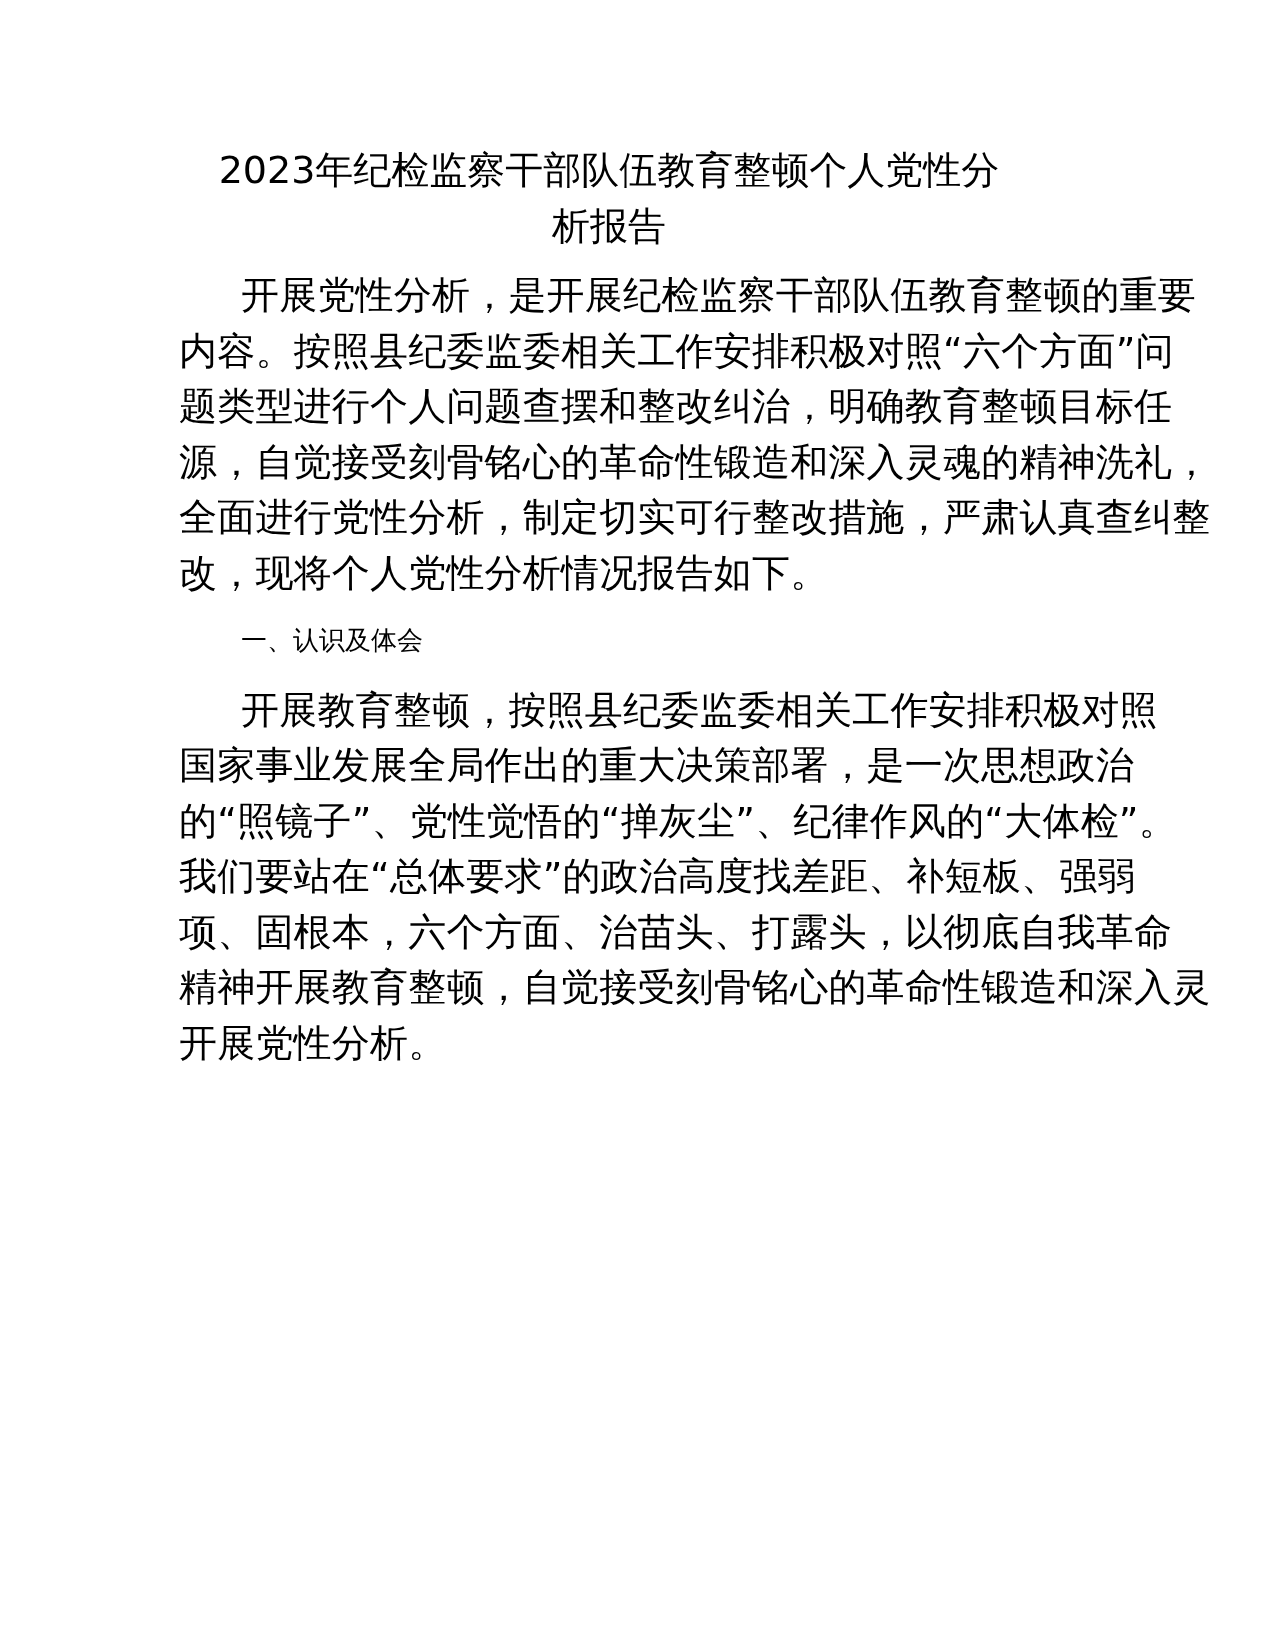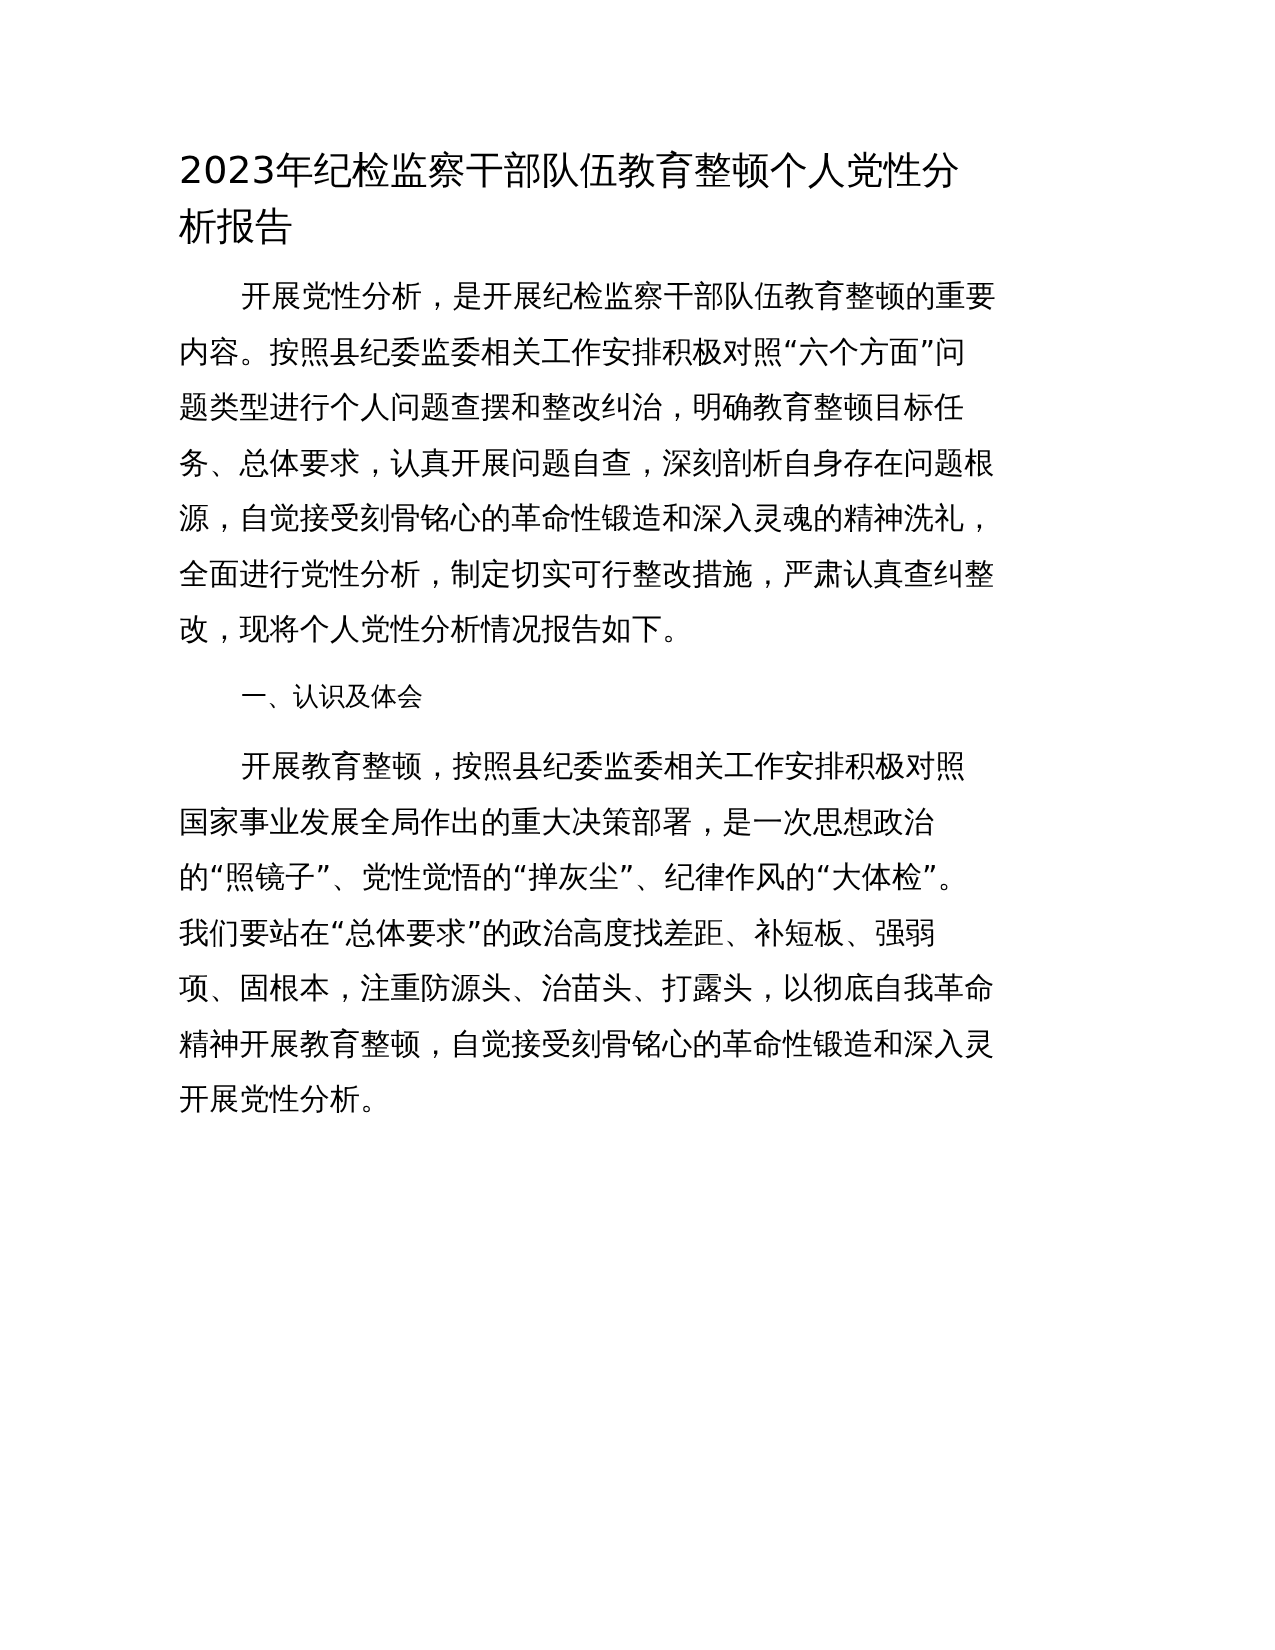--- a/index.html
+++ b/index.html
@@ -17,29 +17,30 @@
     }
     .page {
       position: absolute;
       left: 179px;
       top: 0;
       width: 860px;
     }
     .doc-title {
       margin: 0;
       padding-top: 142px;
+      text-align: center;
       font-size: 38px;
       font-weight: normal;
       line-height: 56px;
       letter-spacing: 0px;
     }
     .doc-title span { display: block; }
     .para {
       margin: 0;
-      font-size: 30px;
+      font-size: 38px;
       line-height: 55.5px;
       text-align: justify;
       text-indent: 62px;
       letter-spacing: 0.2px;
     }
     .para-first { margin-top: 14px; }
     .heading {
       margin: 0;
       margin-top: 12px;
       font-size: 26px;
@@ -58,30 +59,29 @@
 <div class="page">
   <h1 class="doc-title">
     <span>2023年纪检监察干部队伍教育整顿个人党性分</span>
     <span>析报告</span>
   </h1>
 
   <p class="para lines para-first">
     <span class="line indent">开展党性分析，是开展纪检监察干部队伍教育整顿的重要</span>
     <span class="line">内容。按照县纪委监委相关工作安排积极对照“六个方面”问</span>
     <span class="line">题类型进行个人问题查摆和整改纠治，明确教育整顿目标任</span>
-    <span class="line">务、总体要求，认真开展问题自查，深刻剖析自身存在问题根</span>
     <span class="line">源，自觉接受刻骨铭心的革命性锻造和深入灵魂的精神洗礼，</span>
     <span class="line">全面进行党性分析，制定切实可行整改措施，严肃认真查纠整</span>
     <span class="line">改，现将个人党性分析情况报告如下。</span>
   </p>
 
   <h2 class="heading">一、认识及体会</h2>
 
   <p class="para lines para-after-heading">
     <span class="line indent">开展教育整顿，按照县纪委监委相关工作安排积极对照</span>
     <span class="line">国家事业发展全局作出的重大决策部署，是一次思想政治</span>
     <span class="line">的“照镜子”、党性觉悟的“掸灰尘”、纪律作风的“大体检”。</span>
     <span class="line">我们要站在“总体要求”的政治高度找差距、补短板、强弱</span>
-    <span class="line">项、固根本，注重防源头、治苗头、打露头，以彻底自我革命</span>
+    <span class="line">项、固根本，六个方面、治苗头、打露头，以彻底自我革命</span>
     <span class="line">精神开展教育整顿，自觉接受刻骨铭心的革命性锻造和深入灵</span>
     <span class="line">开展党性分析。</span>
   </p>
 </div>
 
 </body></html>

